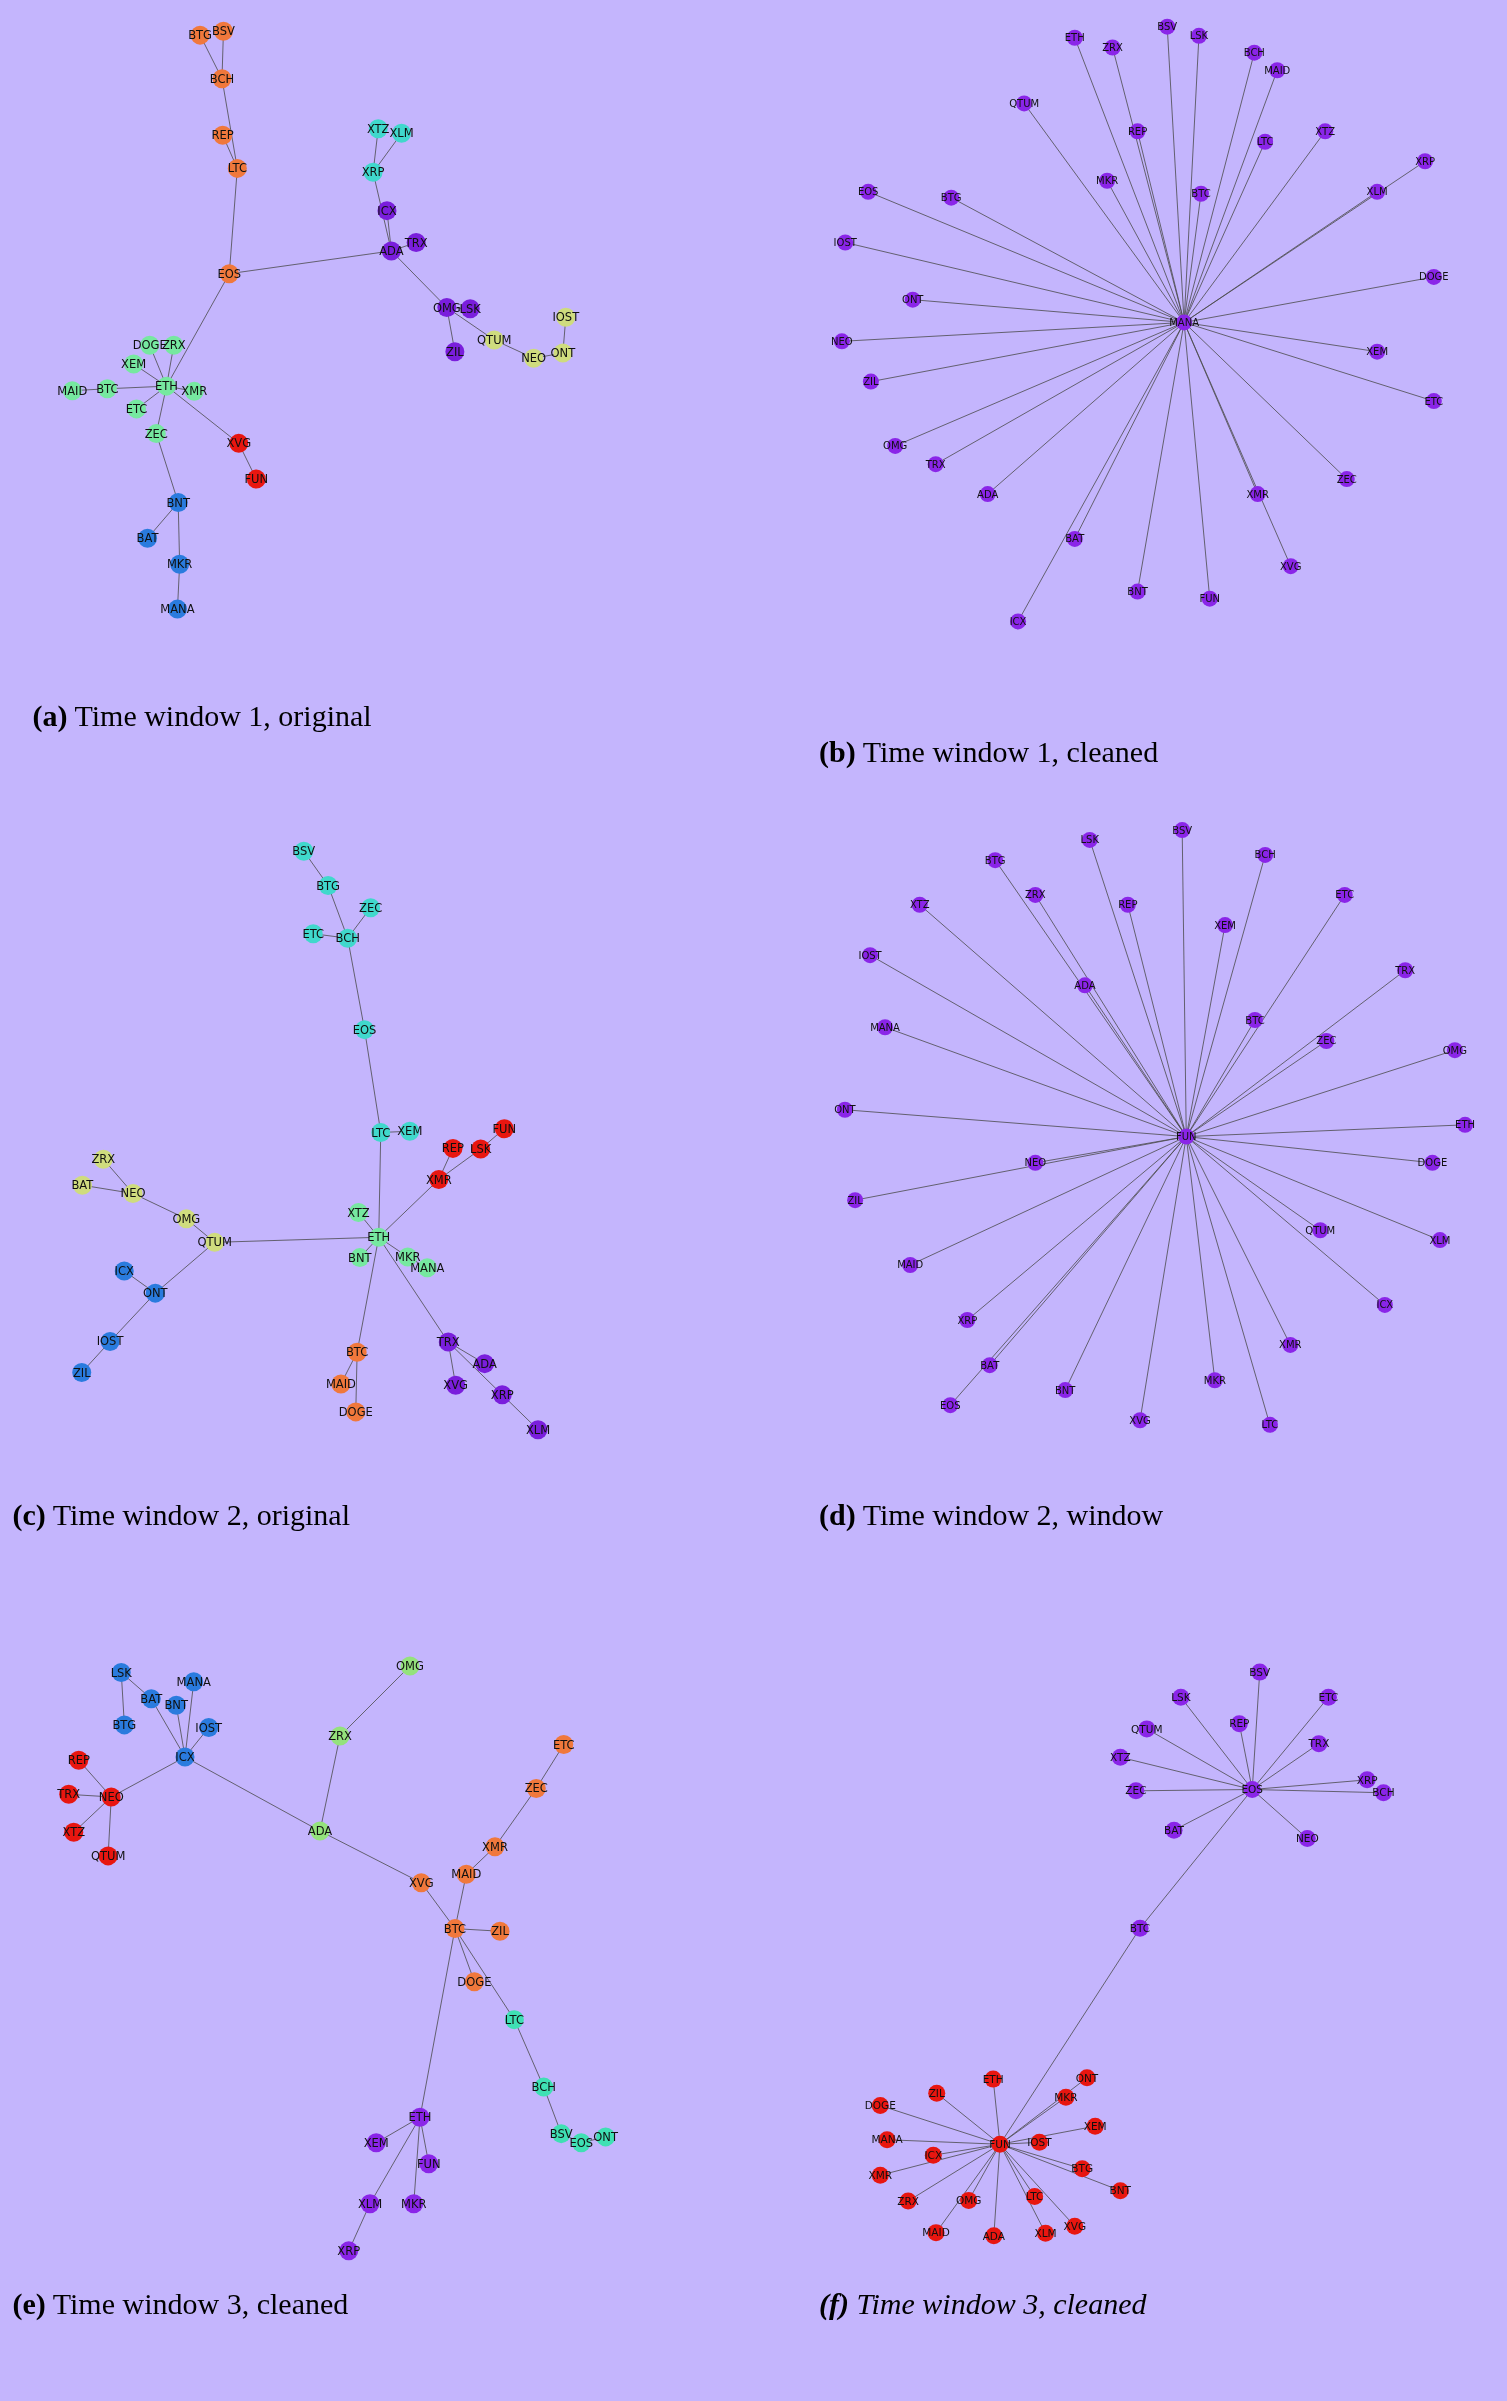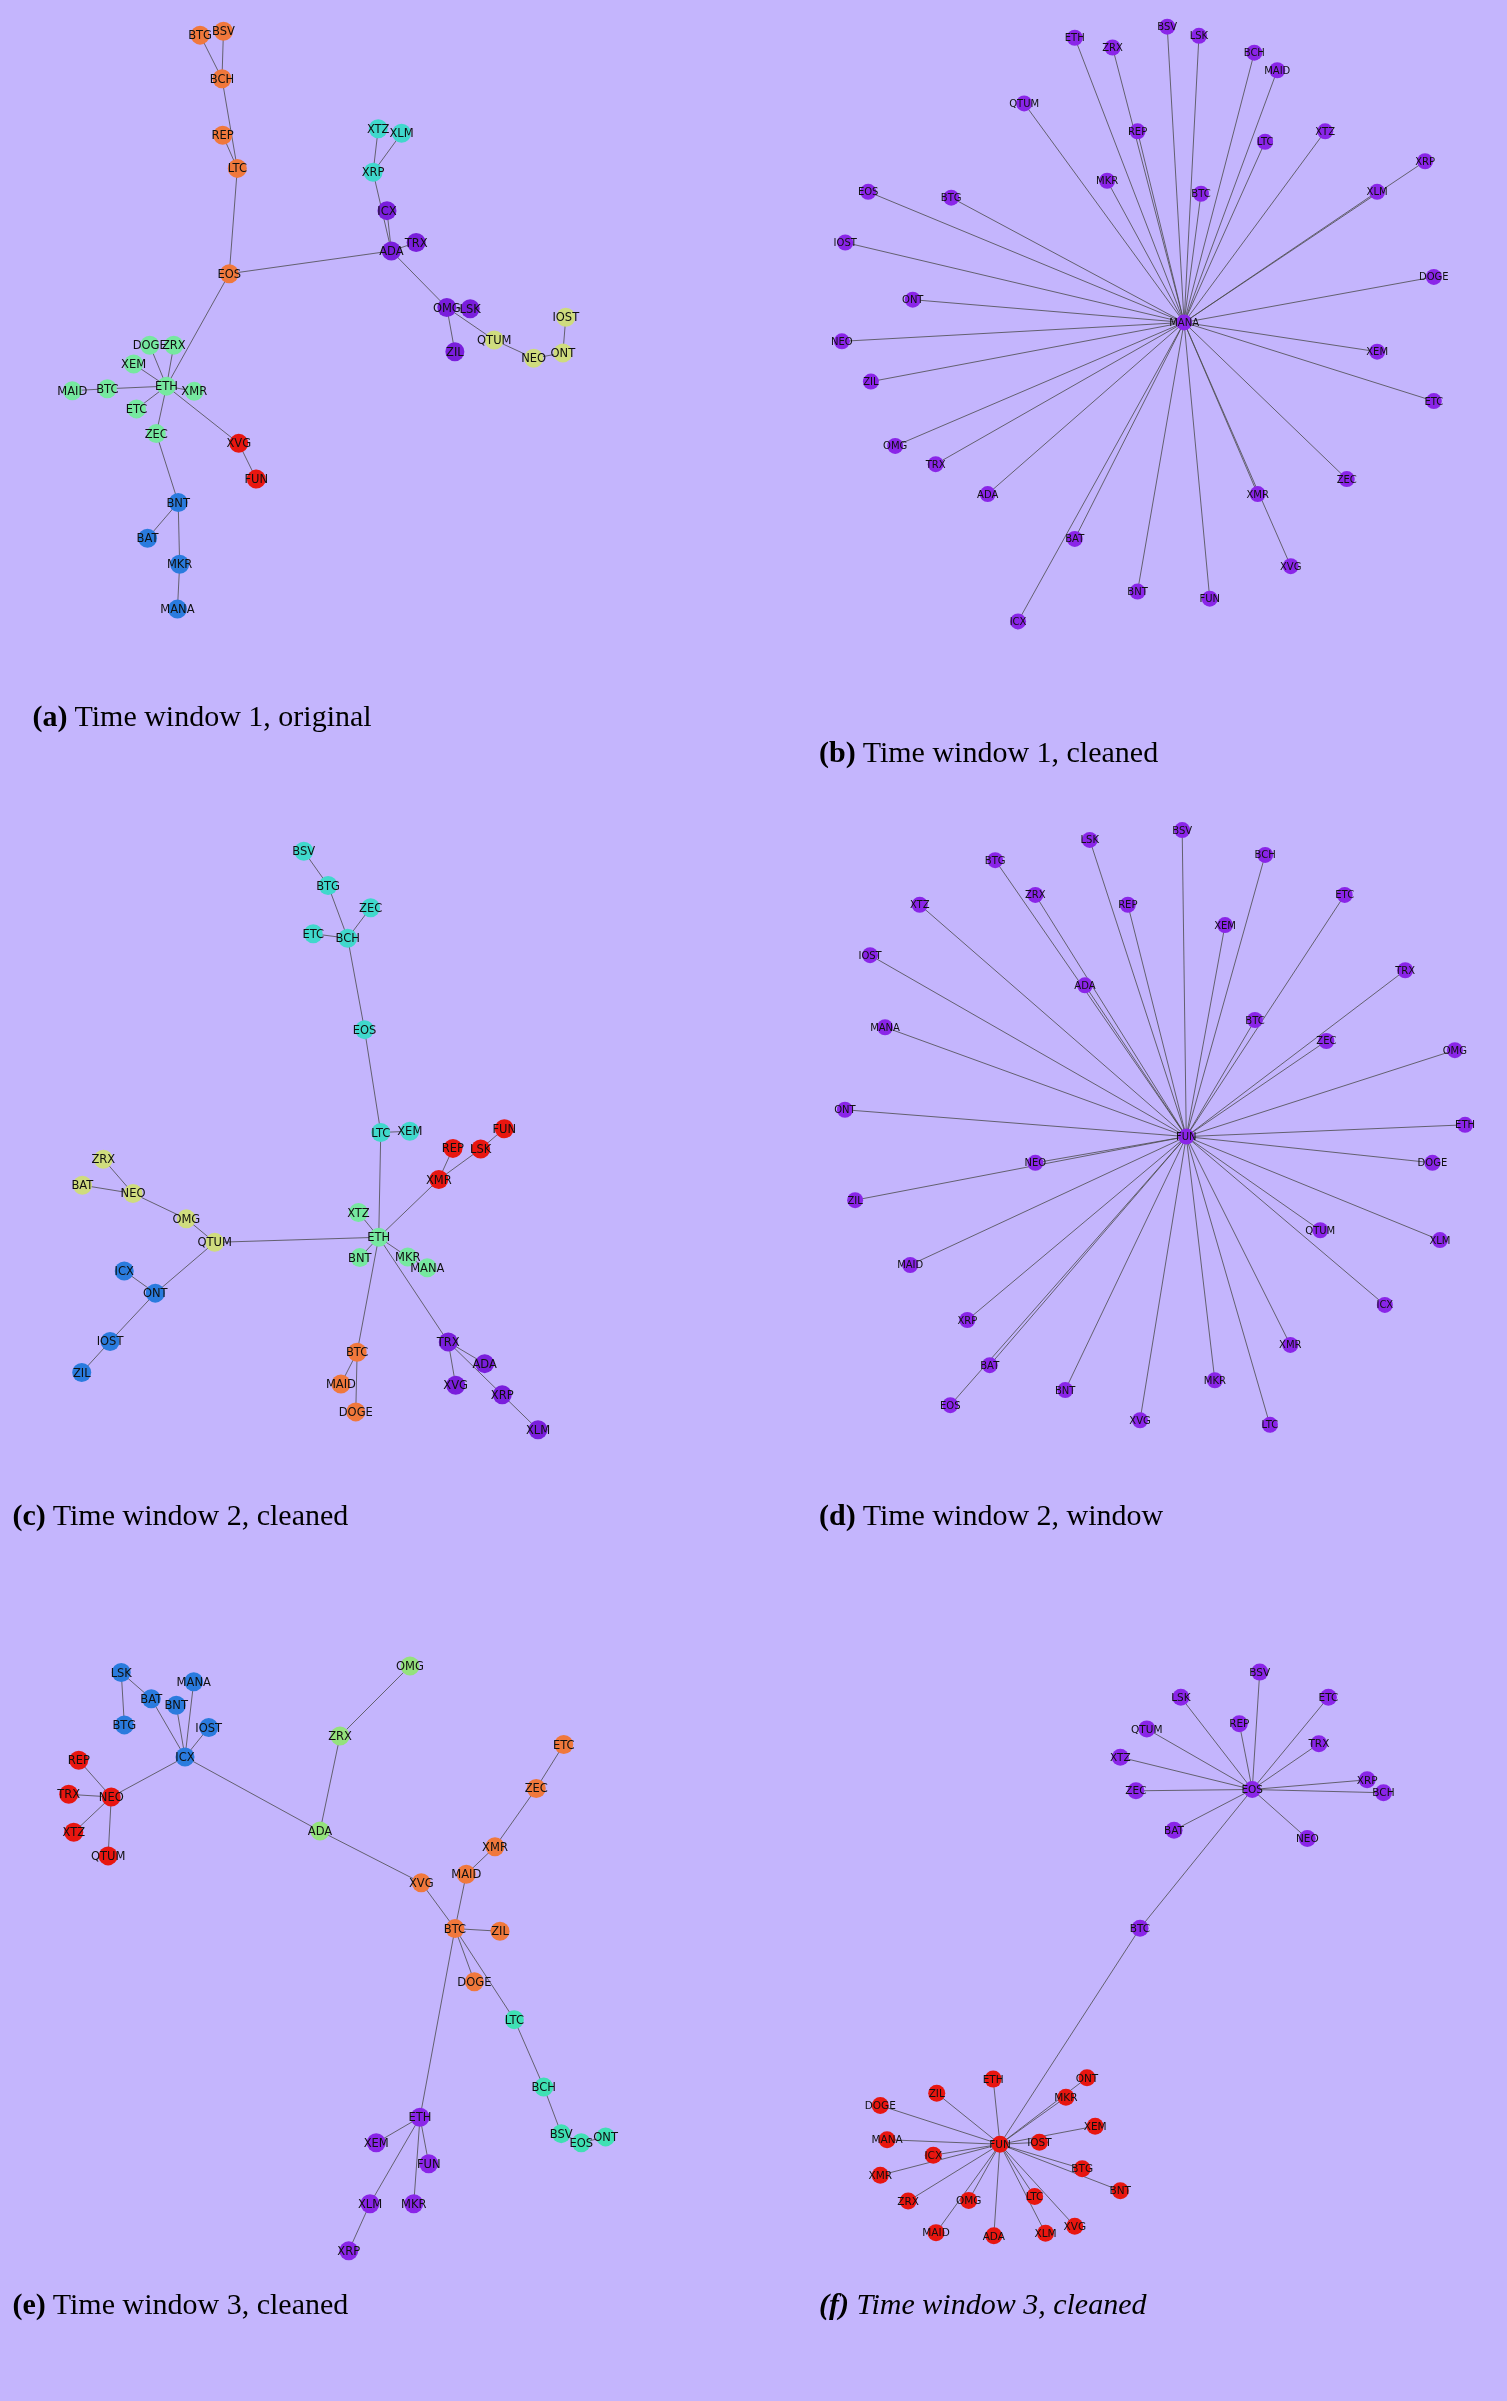--- a/index.html
+++ b/index.html
@@ -653,21 +653,21 @@
       </svg>
     </div>
 
   <div class="caption" id="cap-a">
     <strong class="cap-prefix">(a)</strong><span class="cap-text"> Time window 1, original</span>
   </div>
   <div class="caption" id="cap-b">
     <strong class="cap-prefix">(b)</strong><span class="cap-text"> Time window 1, cleaned</span>
   </div>
   <div class="caption" id="cap-c">
-    <strong class="cap-prefix">(c)</strong><span class="cap-text"> Time window 2, cleaned</span>
+    <strong class="cap-prefix">(c)</strong><span class="cap-text"> Time window 2, original</span>
   </div>
   <div class="caption" id="cap-d">
     <strong class="cap-prefix">(d)</strong><span class="cap-text"> Time window 2, window</span>
   </div>
   <div class="caption" id="cap-e">
     <strong class="cap-prefix">(e)</strong><span class="cap-text"> Time window 3, cleaned</span>
   </div>
   <div class="caption" id="cap-f">
     <strong class="cap-prefix">(f)</strong><span class="cap-text"> Time window 3, cleaned</span>
   </div>

